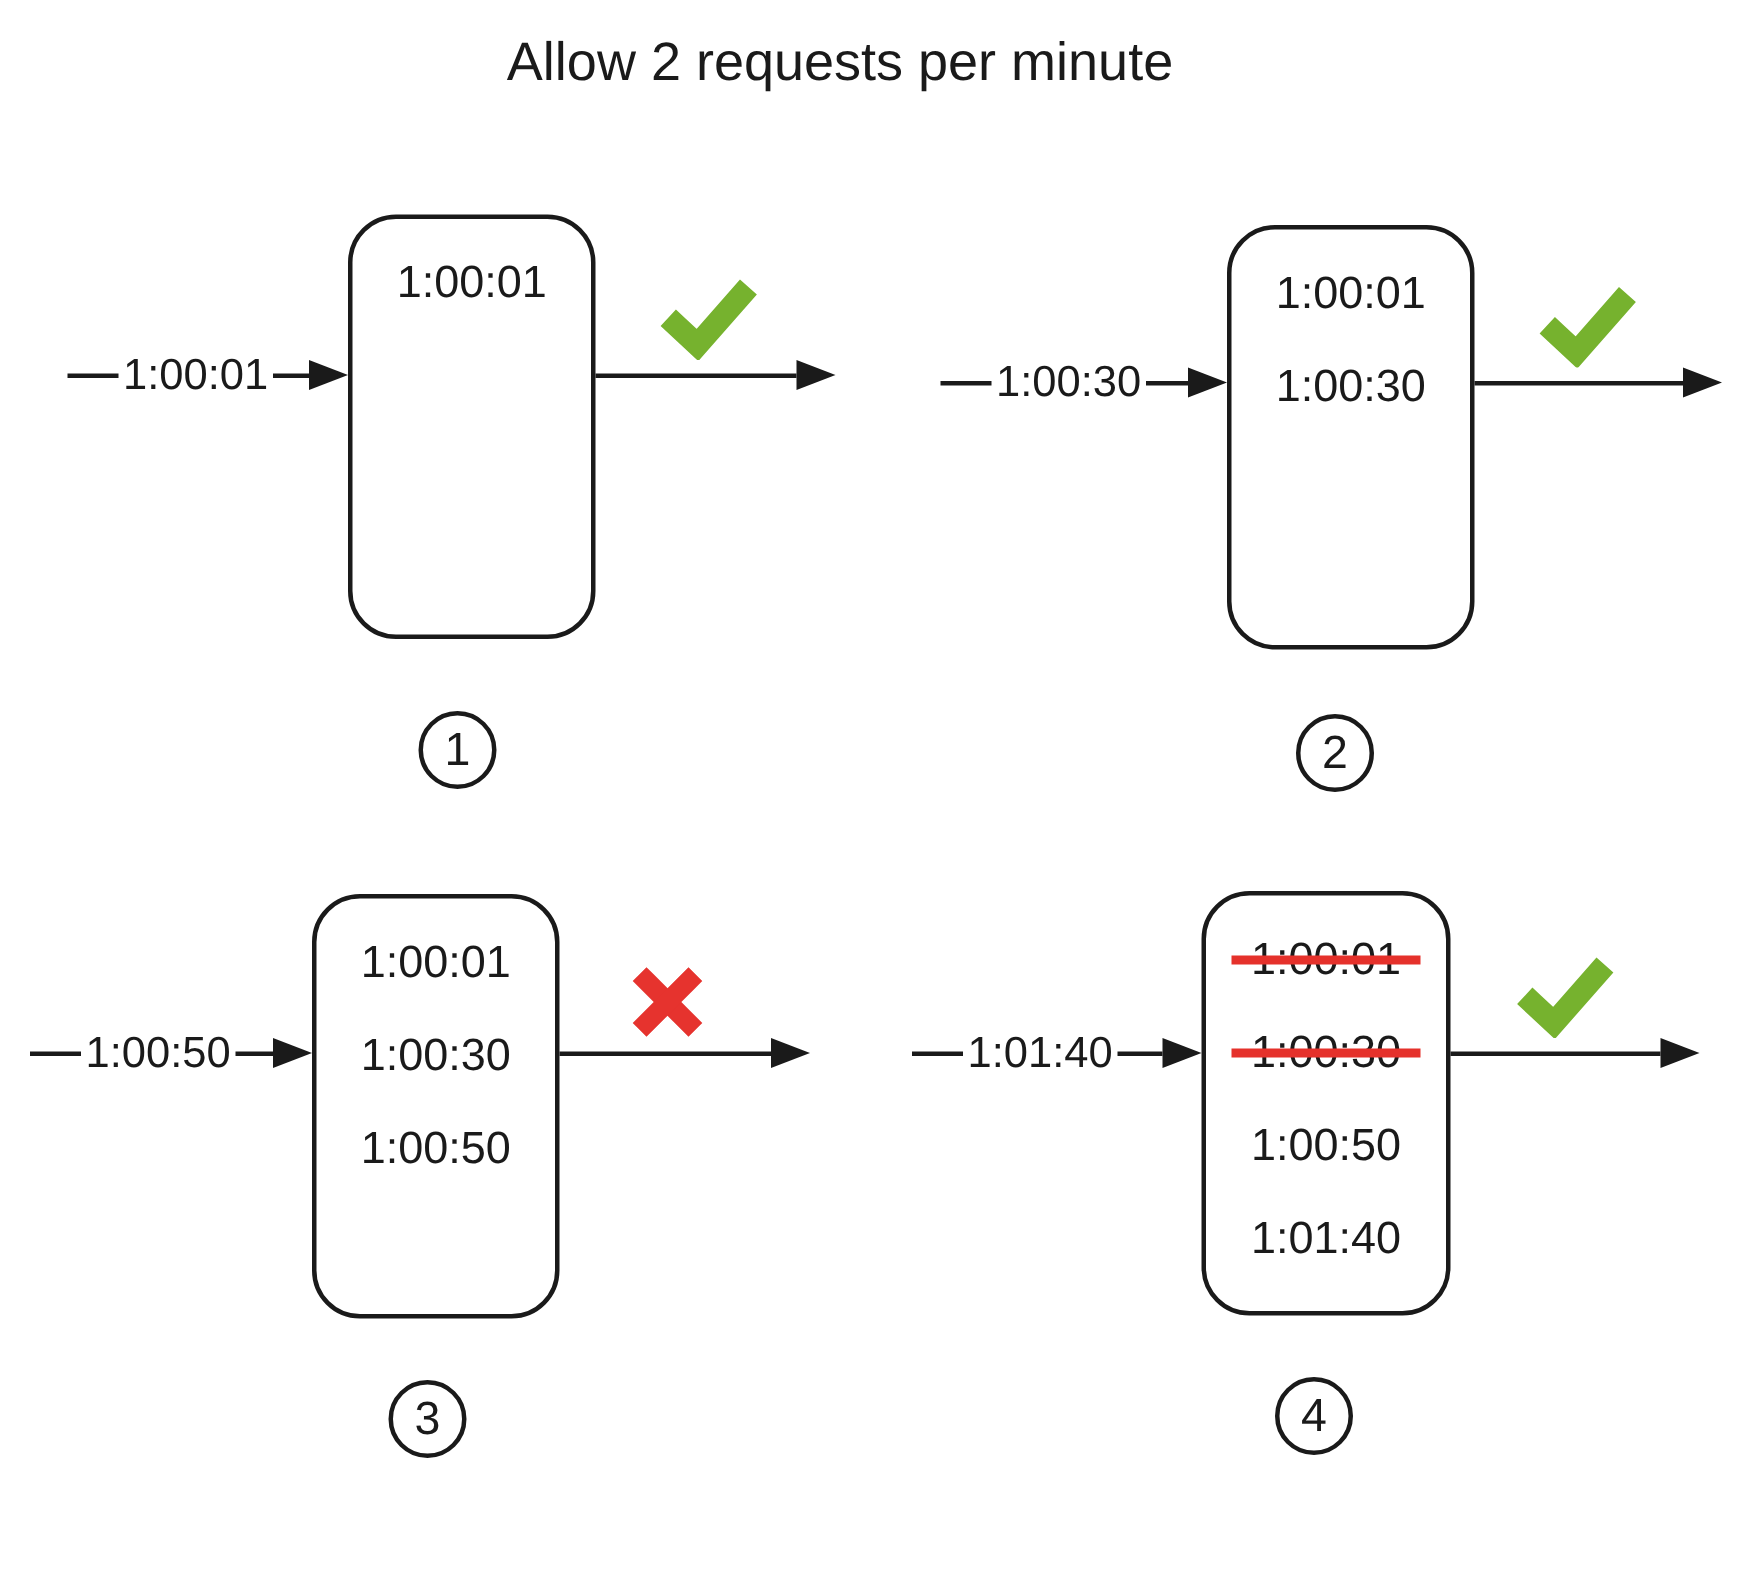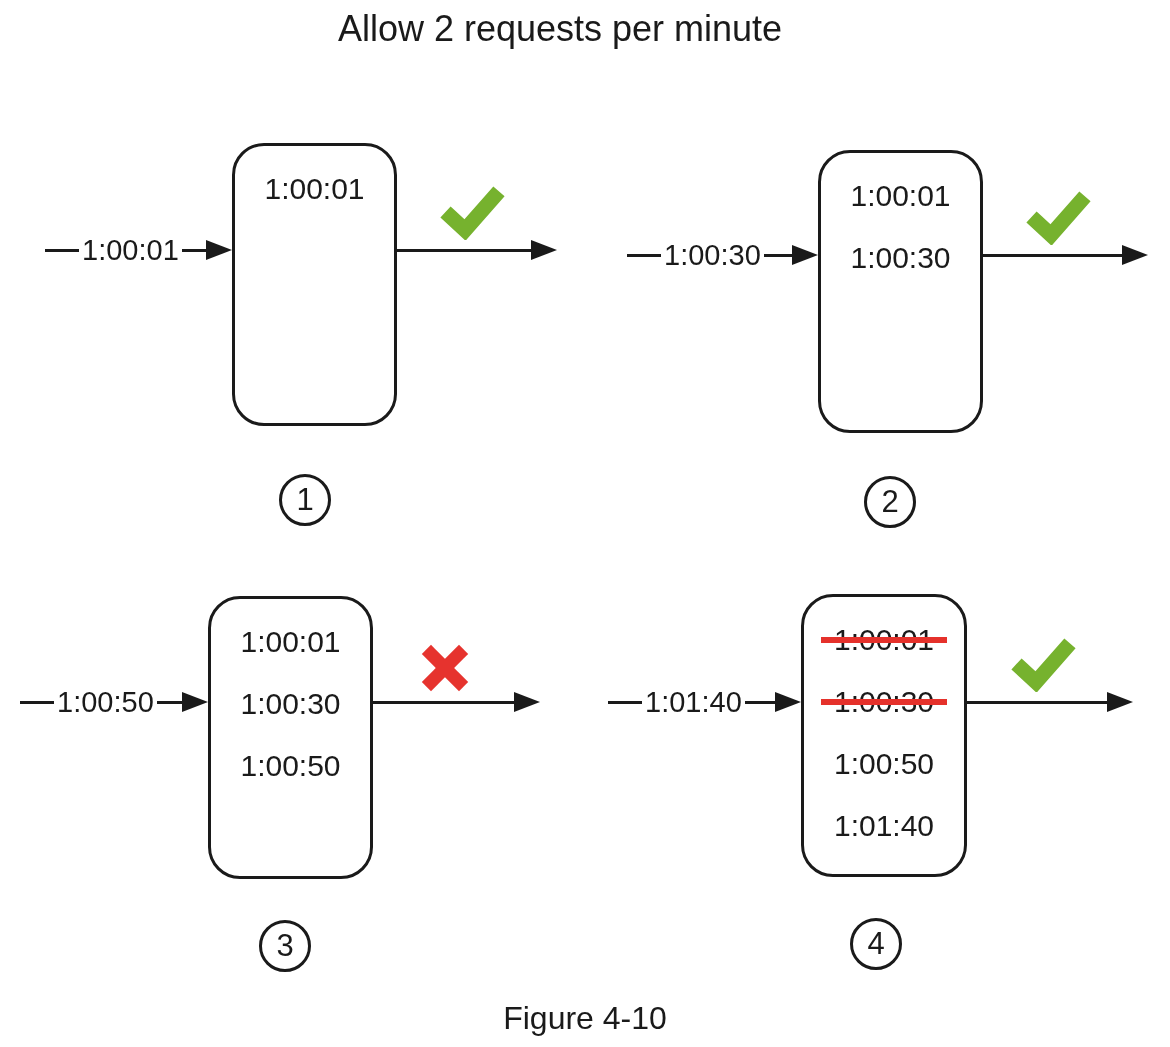--- a/index.html
+++ b/index.html
@@ -1,20 +1,20 @@
 <!DOCTYPE html>
 <html><head>
 <meta charset="utf-8">
 <style>
   html,body { margin:0; padding:0; background:#ffffff; }
   #page {
     position:relative; width:1170px; height:1047px; background:#ffffff;
     font-family:"Liberation Sans", sans-serif; color:#1a1a1a; overflow:hidden;
   }
-  .title   { position:absolute; left:0; top:8px;    width:1120px; text-align:center; font-size:36px; white-space:nowrap; }
+  .title   { position:absolute; left:0; top:20px;    width:1120px; text-align:center; font-size:36px; white-space:nowrap; }
   .caption { position:absolute; left:0; top:1000px; width:1170px; text-align:center; font-size:32px; white-space:nowrap; }
 
   
   .box {
     position:absolute; box-sizing:border-box; background:#ffffff;
     border:3px solid #1a1a1a; border-radius:32px; padding-top:12px;
   }
   .entry { height:62px; line-height:62px; text-align:center; font-size:30px; white-space:nowrap; }
   .entry > span { position:relative; display:inline-block; }
   .entry.struck > span::after {
@@ -156,15 +156,14 @@
     <div class="out-arrow p4-out">
       <div class="aline"></div>
       <div class="ahead"></div>
     </div>
     <svg class="icon p4-check" width="66" height="54" viewBox="0 0 66 54">
       <polyline points="12,31 26,44 55,11" fill="none" stroke="#76b22e" stroke-width="15" stroke-linecap="square"></polyline>
     </svg>
     <div class="badge p4-badge"><span>4</span></div>
   </div>
 
-  <div class="caption">Figure 4-10</div>
 
 </div>
 
 </body></html>

